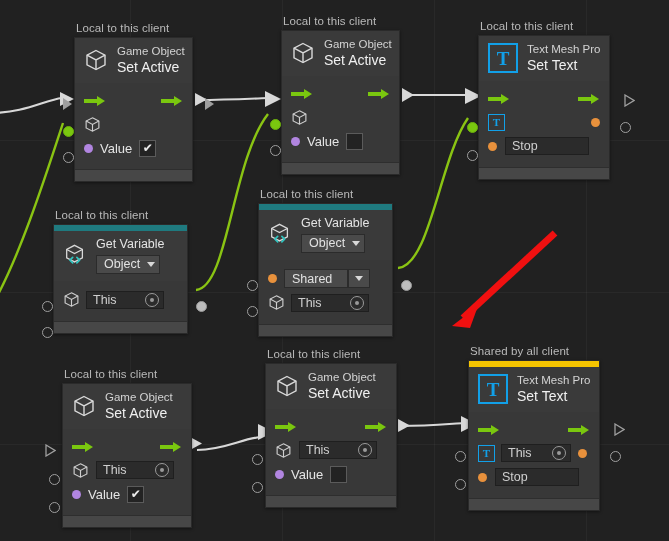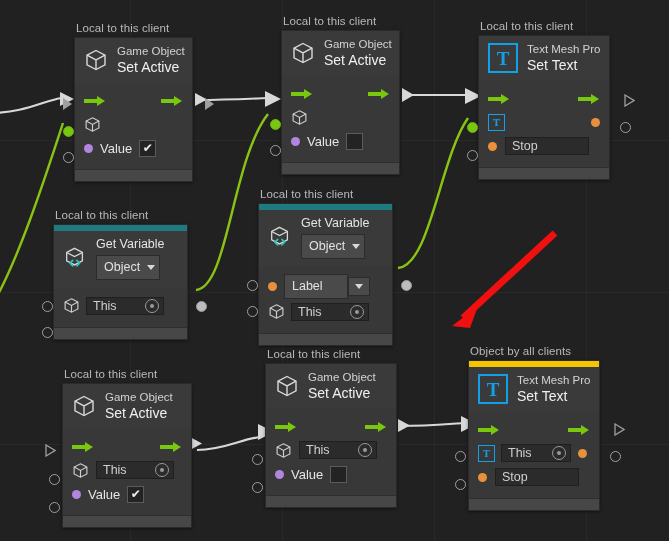--- a/index.html
+++ b/index.html
@@ -68,21 +68,21 @@
     padding:0 4px 0 6px;font-size:12.5px;color:#cfcfcf;
     box-sizing:border-box;
   }
   .field .val{flex:1;white-space:nowrap;overflow:hidden;}
   .target-dot{
     width:12px;height:12px;border-radius:50%;border:1.5px solid #9a9a9a;flex:none;
     display:flex;align-items:center;justify-content:center;
   }
   .target-dot::after{content:"";width:4px;height:4px;border-radius:50%;background:#9a9a9a;}
   .dropdown{
-    background:#4a4a4a;border:1px solid #2b2b2b;height:25px;
+    background:#4a4a4a;border:1px solid #2b2b2b;height:19px;
     display:flex;align-items:center;padding:0 4px 0 7px;
     font-size:12.5px;color:#e2e2e2;box-sizing:border-box;
   }
   .dropdown .val{flex:1;white-space:nowrap;}
   .caret{
     width:0;height:0;margin-left:5px;
     border-left:4px solid transparent;border-right:4px solid transparent;
     border-top:5px solid #d8d8d8;flex:none;
   }
   .dd-split{
@@ -337,21 +337,21 @@
         <span class="dropdown" style="width:64px;margin-top:3px;">
           <span class="val">Object</span>
           <span class="caret"></span>
         </span>
       </div>
     </div>
     <div class="node-body">
       <div class="row">
         <span class="dot-orange"></span>
         <span class="dropdown" style="width:64px;margin-left:7px;">
-          <span class="val">Label</span>
+          <span class="val">Shared</span>
         </span>
         <span class="dd-split">
           <span class="caret" style="margin-left:0;"></span>
         </span>
       </div>
       <div class="row">
         <svg class="cube-sm" viewBox="0 0 24 24">
           <path d="M12 2.5 21 7.2v9.6L12 21.5 3 16.8V7.2z" fill="none" stroke="#cfcfcf" stroke-width="1.6"></path>
           <path d="M3 7.2 12 11.9 21 7.2M12 11.9V21.5" fill="none" stroke="#cfcfcf" stroke-width="1.6"></path>
         </svg>
@@ -457,21 +457,21 @@
         <span class="checkbox"></span>
       </div>
     </div>
     <div class="node-foot"></div>
     <span class="port hollow" style="left:-14px;top:90px;"></span>
     <span class="port hollow" style="left:-14px;top:118px;"></span>
   </div>
 </div>
 
 <div class="group" style="left:468px;top:345px;">
-  <div class="group-label">Object by all clients</div>
+  <div class="group-label">Shared by all client</div>
   <div class="node" style="width:130px;">
     <div class="accentbar" style="background:#f5c400;"></div>
     <div class="node-head">
       <span class="tmp-icon">
         <span>T</span>
       </span>
       <div class="titles">
         <span class="t-small">Text Mesh Pro</span>
         <span class="t-big">Set Text</span>
       </div>

